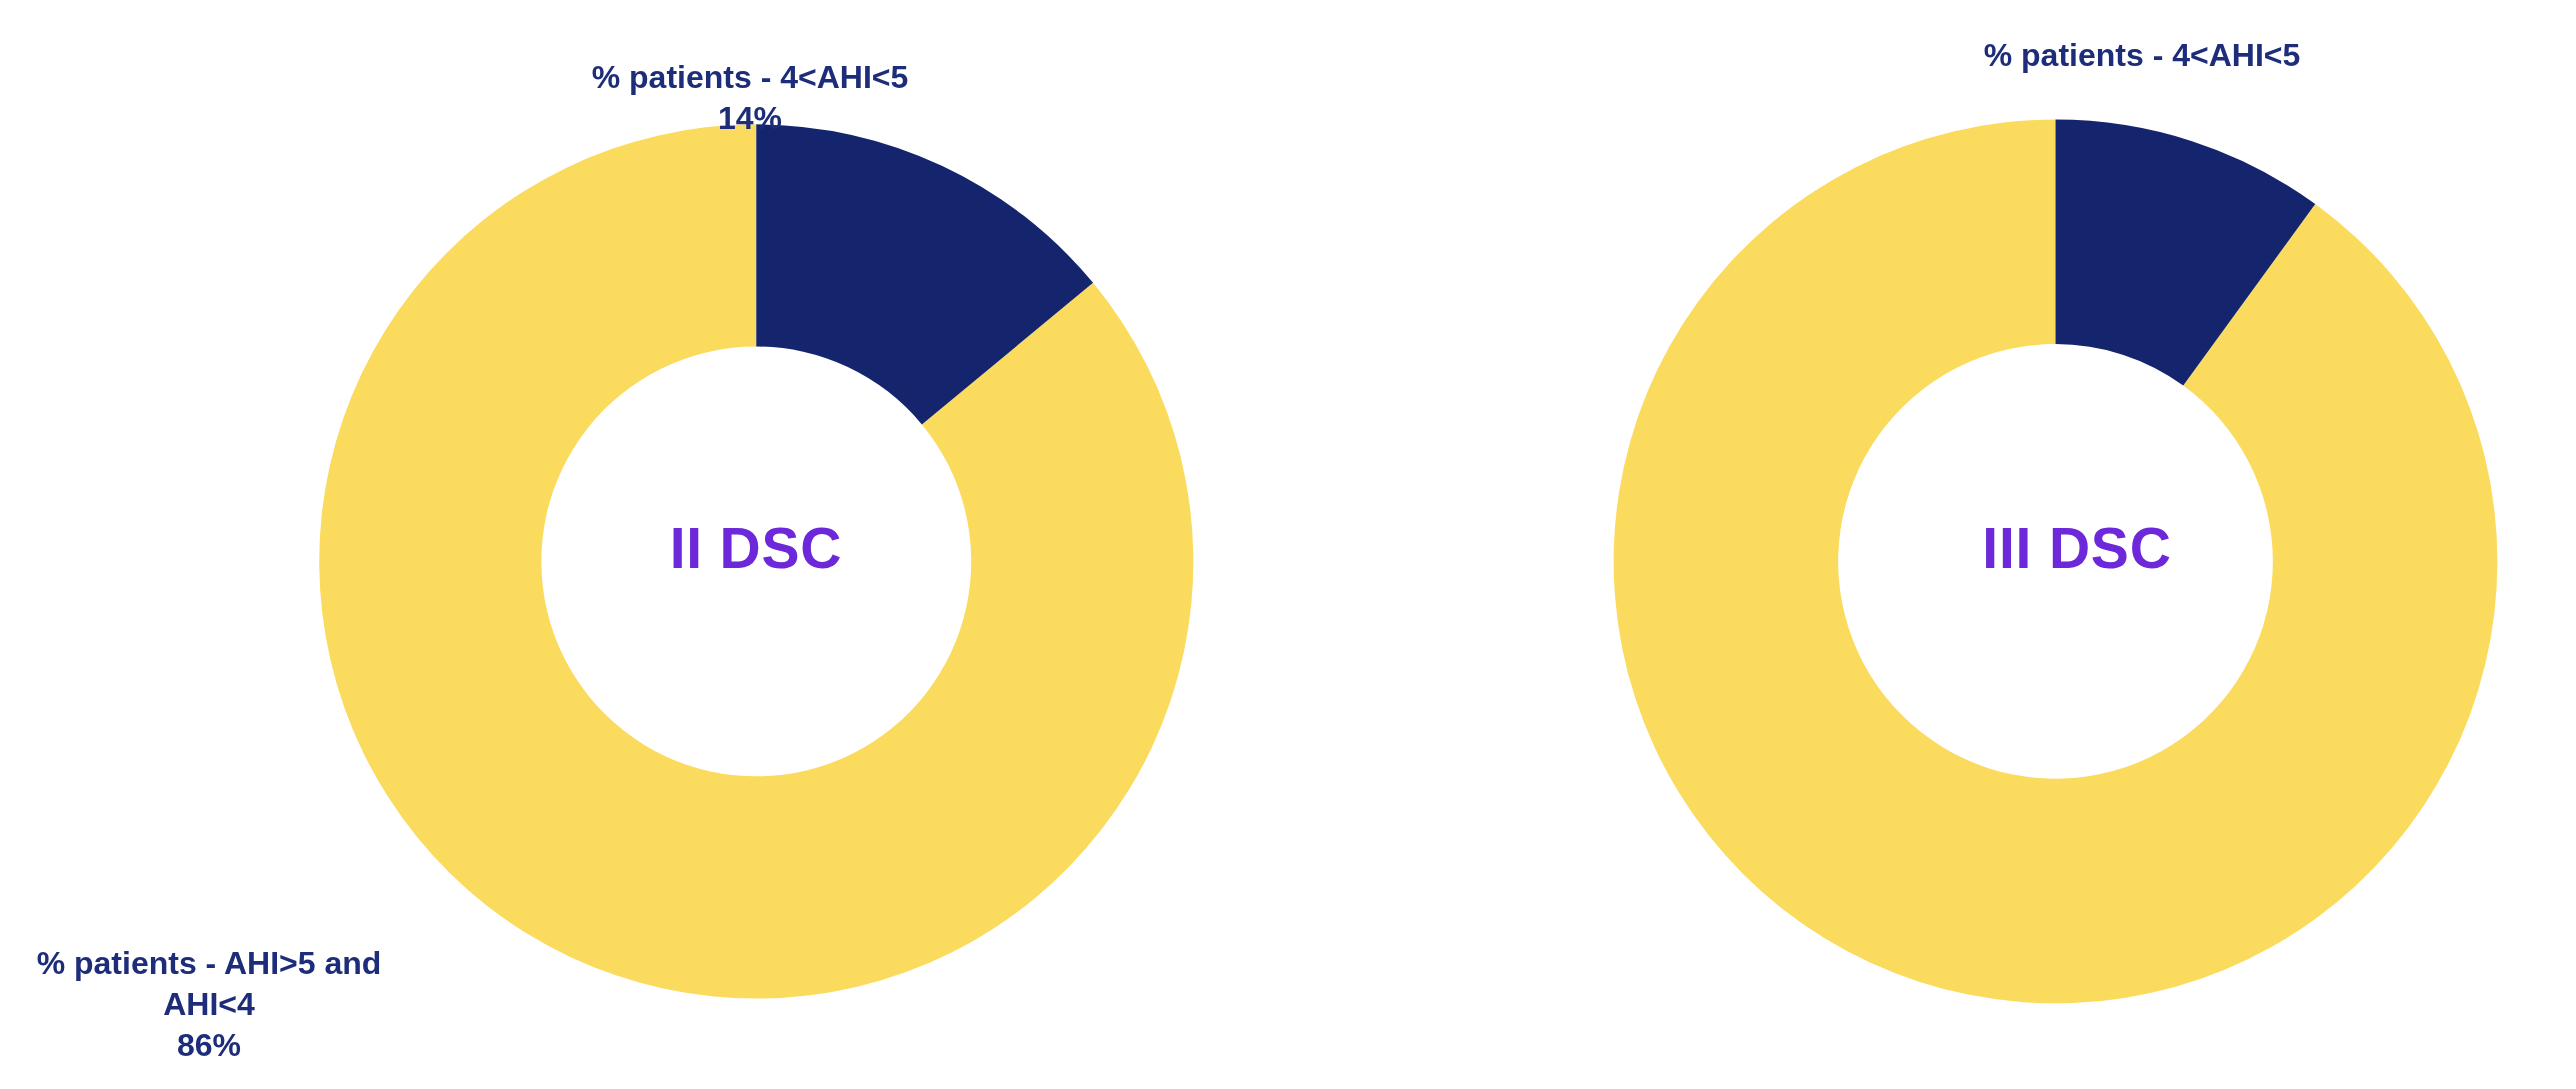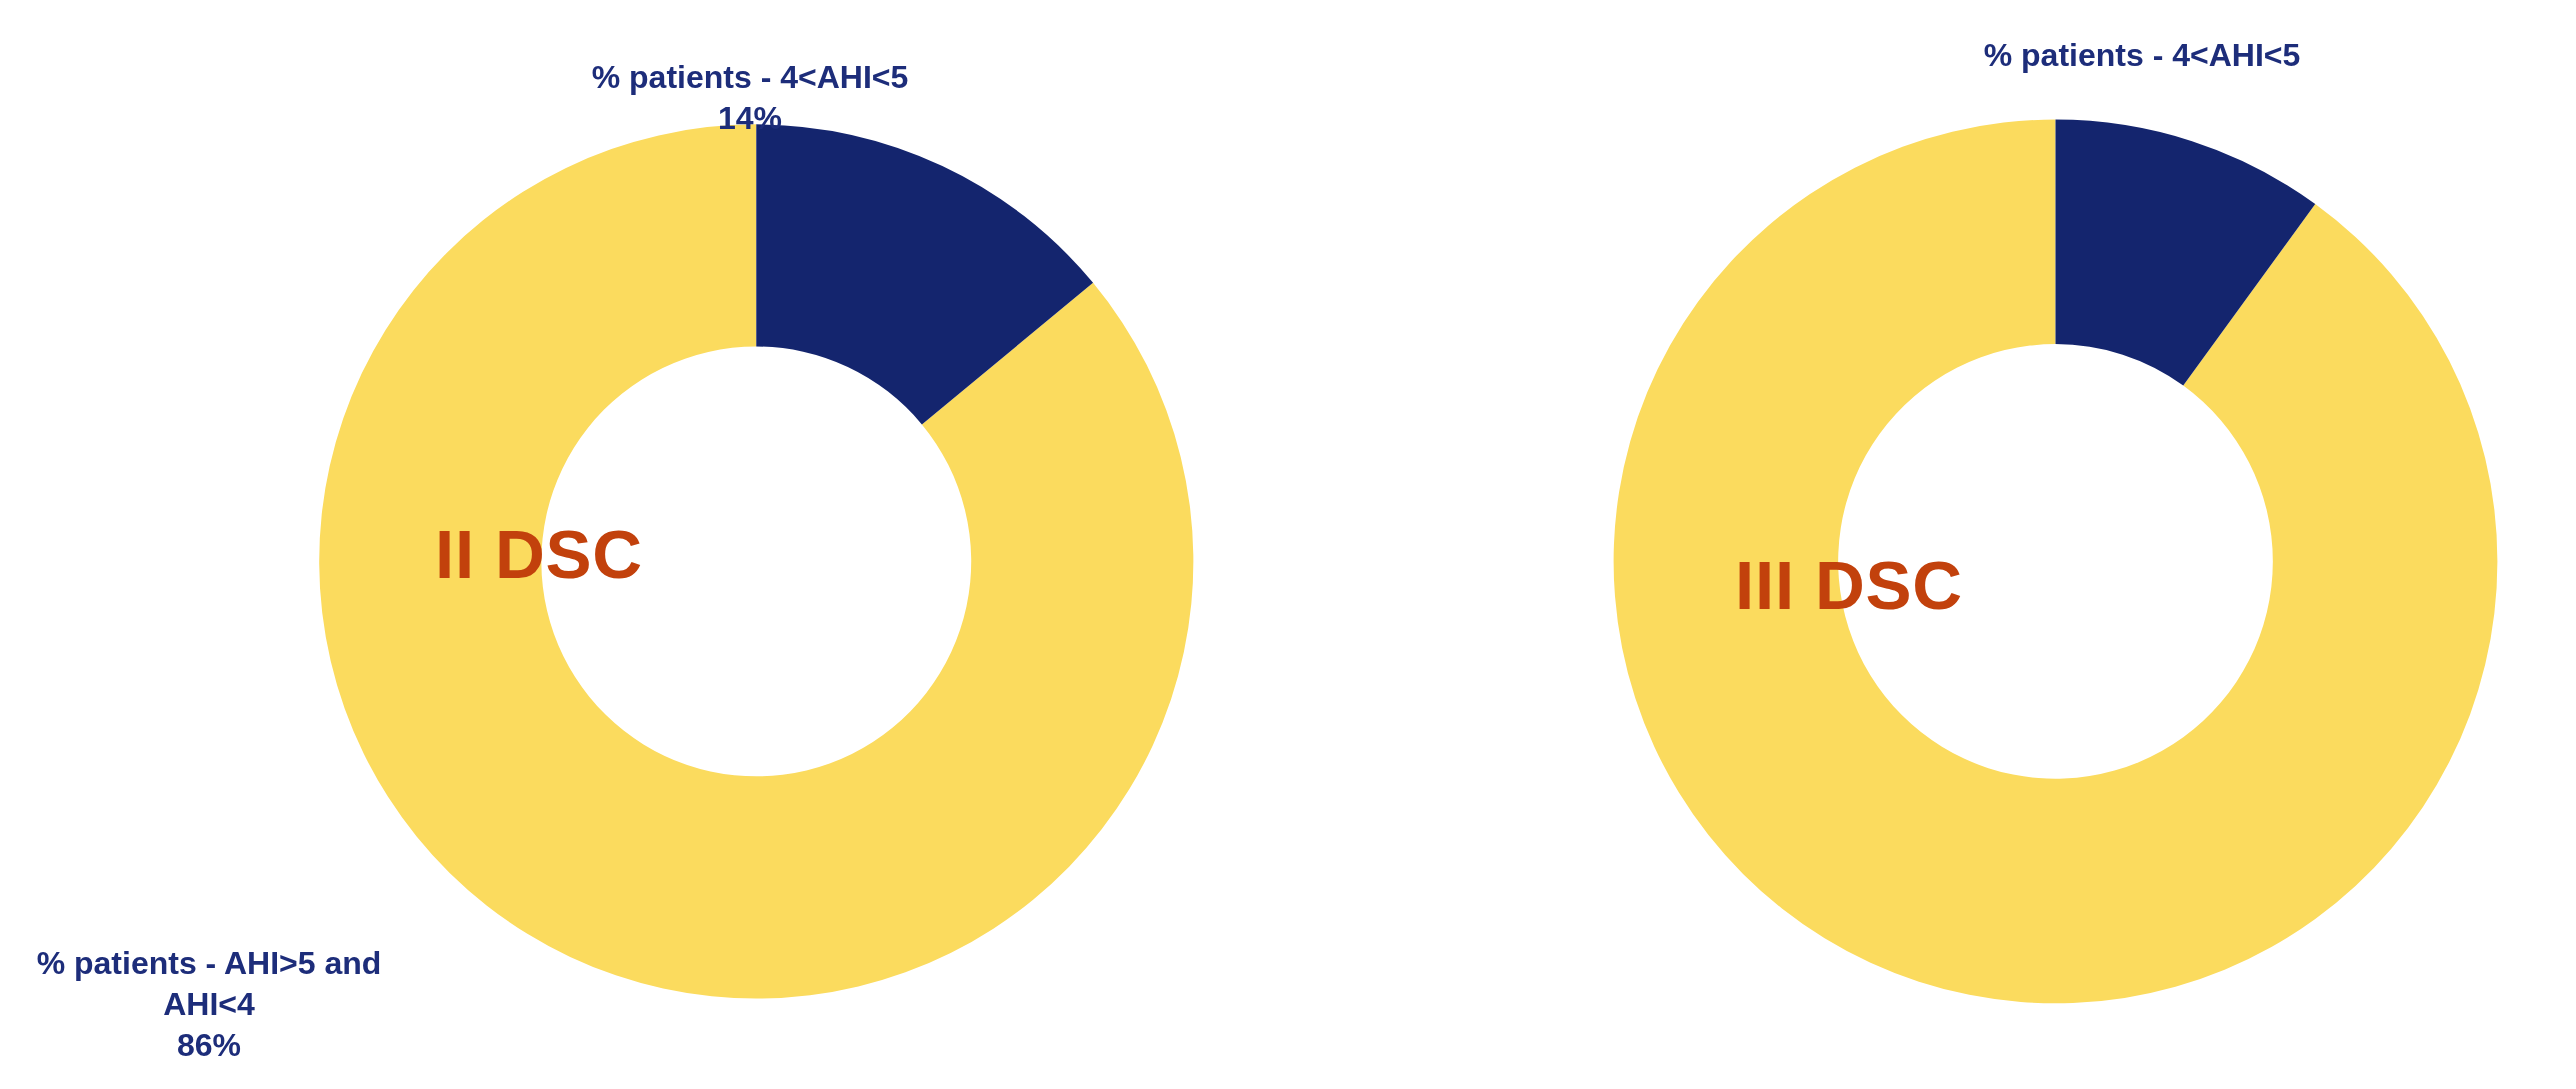--- a/index.html
+++ b/index.html
@@ -29,23 +29,24 @@
   #panel-right { left: 1288px; width: 1288px; }
 
   .donut-svg {
     position: absolute;
     top: 0;
     left: 0;
   }
 
   .center-label {
     position: absolute;
-    color: #c2410c;
+    text-align: center;
+    color: #6d28d9;
     font-weight: bold;
-    font-size: 69px;
+    font-size: 57px;
     letter-spacing: 0.8px;
     white-space: nowrap;
     line-height: 1;
   }
 
   .callout {
     position: absolute;
     color: #1d2d7a;
     font-weight: bold;
     font-size: 32px;
@@ -83,21 +84,21 @@
     </div>
   </div>
 
   <div class="donut-panel" id="panel-right">
 
     <svg class="donut-svg" width="1288" height="1090" viewBox="0 0 1606 1359">
       <path id="right-yellow" fill="#fbdb5e" fill-rule="evenodd" d="M 1280.8696740131527 254.23163609940394 A 551 551 0 1 1 956.9999999999999 149 L 957 429 A 271 271 0 1 0 1116.2898033712602 480.75639452438924 Z"></path>
       <path id="right-navy" fill="#14256e" fill-rule="evenodd" d="M 957 149 A 551 551 0 0 1 1280.8696740131527 254.23163609940394 L 1116.2898033712602 480.75639452438924 A 271 271 0 0 0 957 429 Z"></path>
     </svg>
 
-    <div class="center-label" id="right-center" style="left: 447px; top: 520px; width: 642px; margin-top: 31px;">III DSC</div>
+    <div class="center-label" id="right-center" style="left: 468px; top: 520px; width: 642px;">III DSC</div>
 
     <div class="callout" id="right-navy-callout" style="left: 433px; top: -6.4px; width: 842px;">
       <span>% patients - 4&lt;AHI&lt;5</span>
     </div>
 
     <div class="callout" id="right-yellow-callout" style="left: -32px; top: 950px; width: 810px;">
     </div>
   </div>
 
 </div>

